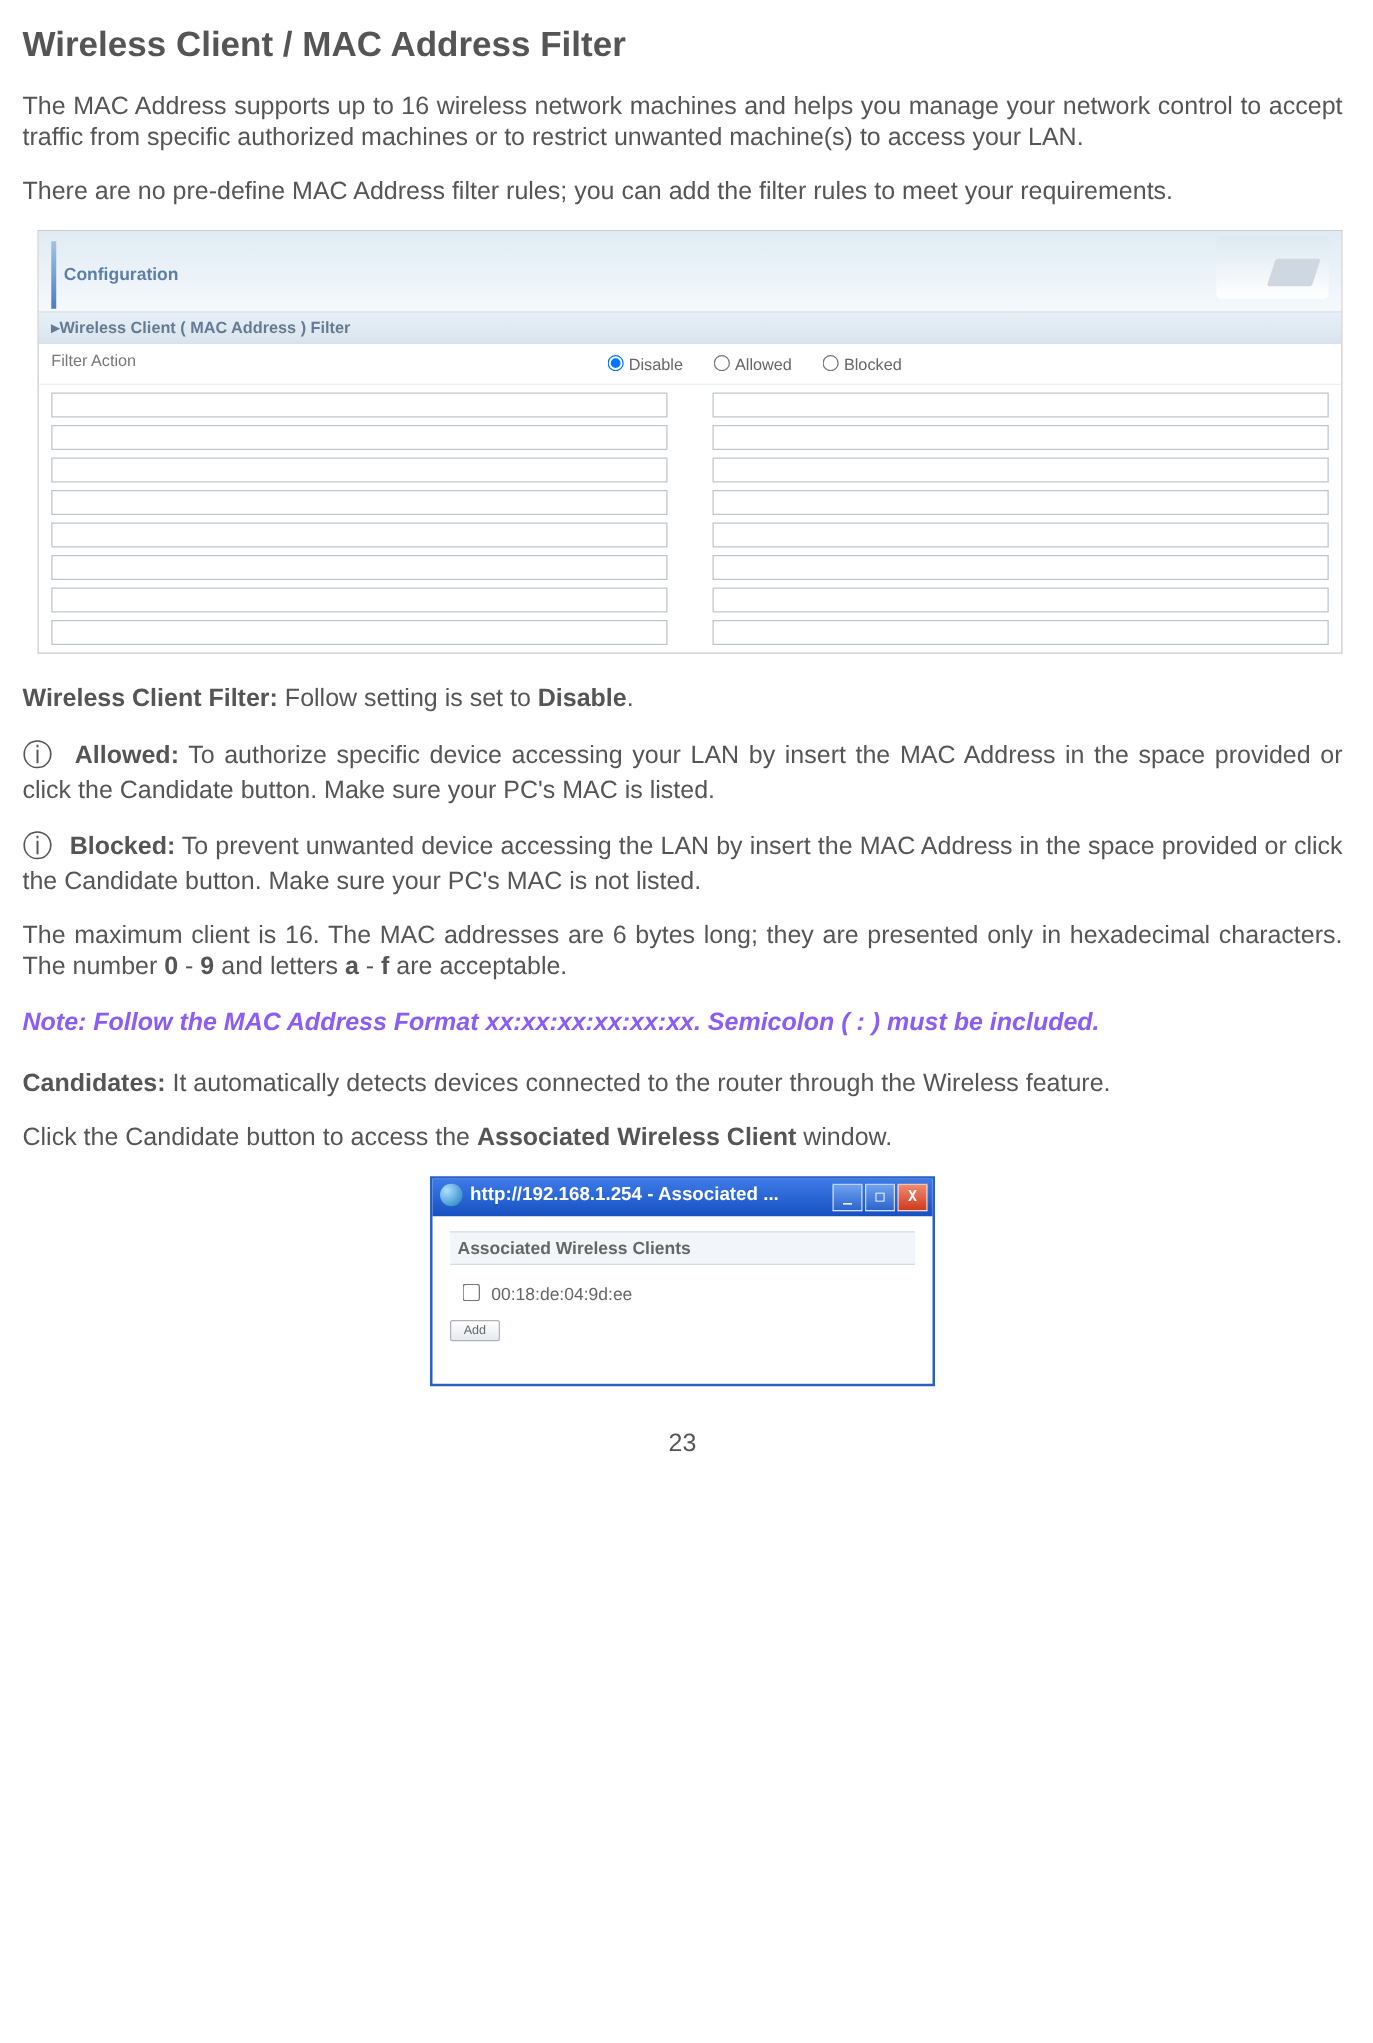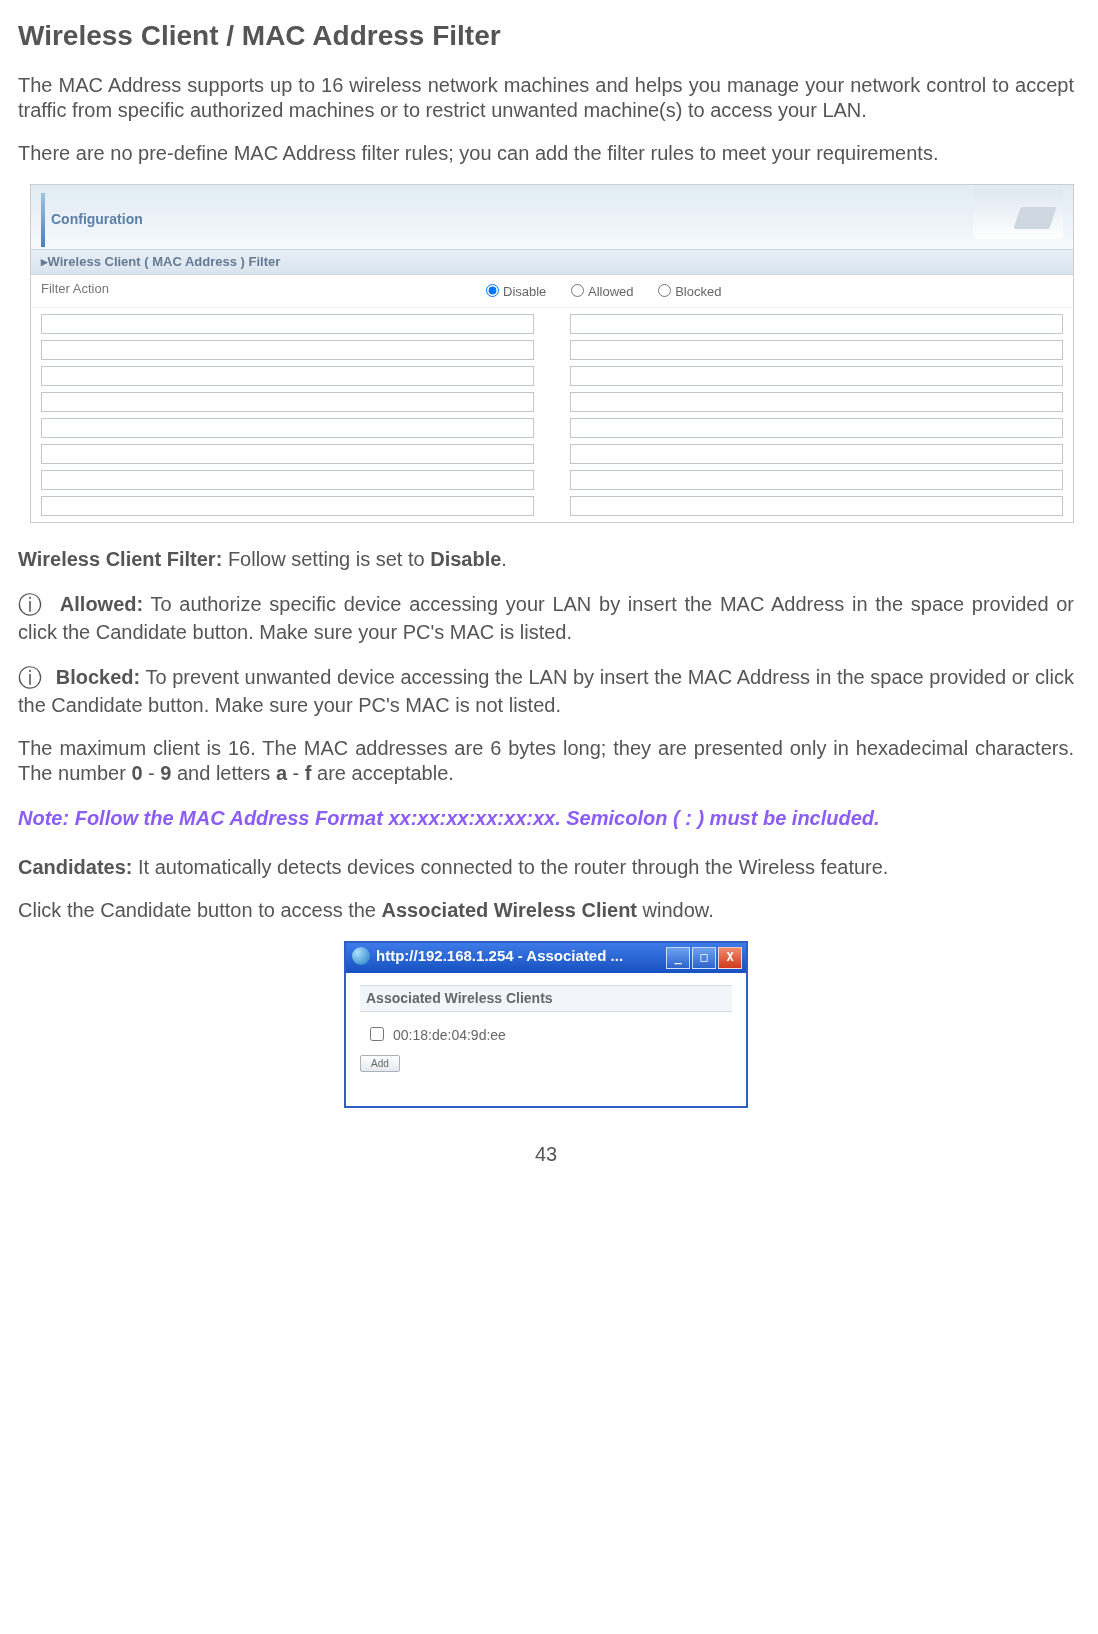--- a/index.html
+++ b/index.html
@@ -283,13 +283,13 @@
     <div class="popup-item">
       <input type="checkbox" style="">
       <span>00:18:de:04:9d:ee</span>
     </div>
     <div class="popup-add">
       <button>Add</button>
     </div>
   </div>
 </div>
 
-<div class="page-num">43</div>
+<div class="page-num">23</div>
 
 </body></html>

